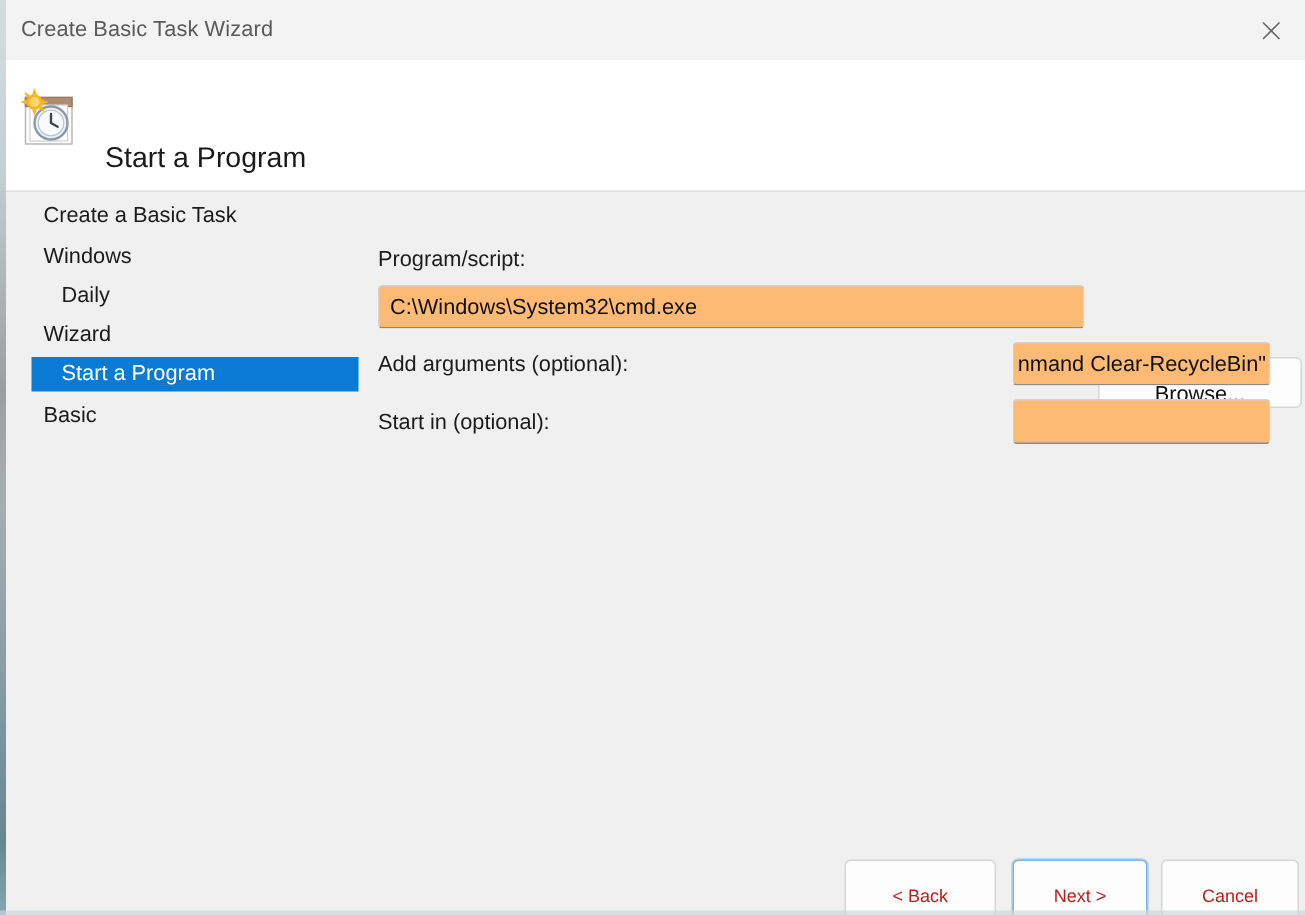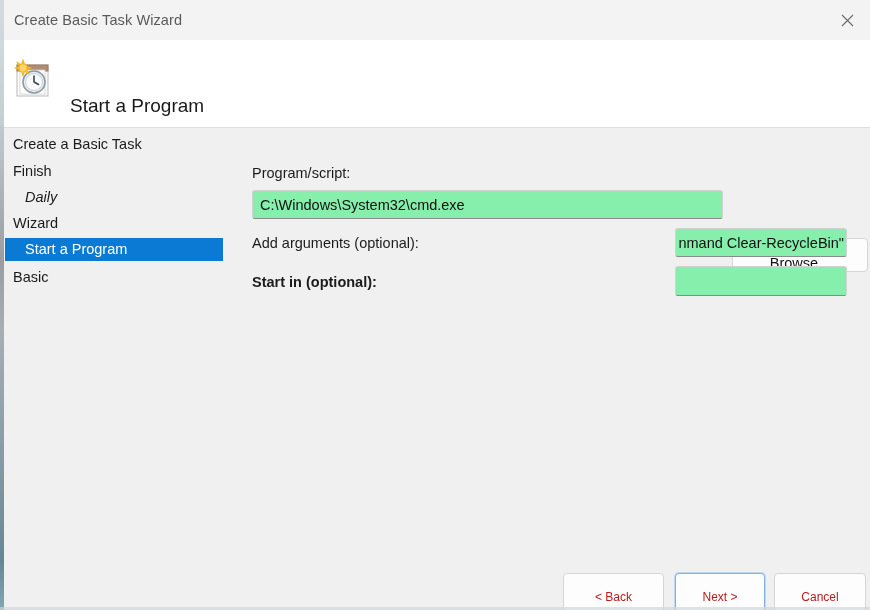--- a/index.html
+++ b/index.html
@@ -102,21 +102,21 @@
     left: 70px;
     top: 55px;
     font-size: 19px;
     color: #1a1a1a;
     white-space: nowrap;
   }
 
   
   .sidebar {
     position: absolute;
-    left: 0;
+    left: 16px;
     top: 128px;
     width: 232px;
     height: 482px;
     background: #f0f0f0;
   }
   .nav-item {
     position: absolute;
     height: 23px;
     line-height: 23px;
     font-size: 14.5px;
@@ -145,21 +145,21 @@
   }
   .field-label {
     position: absolute;
     font-size: 14.5px;
     color: #1b1b1b;
     white-space: nowrap;
   }
   .text-input {
     position: absolute;
     box-sizing: border-box;
-    background: #86efac;
+    background: #fdba74;
     border: 1px solid #d2d2d2;
     border-bottom: 1px solid #8a8a8a;
     border-radius: 3px;
     font-family: "Liberation Sans", sans-serif;
     font-size: 14.5px;
     color: #111111;
     padding: 0 7px;
     outline: none;
     overflow: hidden;
     white-space: nowrap;
@@ -264,40 +264,40 @@
         <path d="M6.2 5.2 L10.2 7.6 L8 9.8 Z"></path>
         <path d="M19.8 18.8 L15.8 16.4 L18 14.2 Z"></path>
       </g>
       <circle cx="13" cy="12" r="3.4" fill="#fcd66b"></circle>
     </svg>
     <div class="header-title">Start a Program</div>
   </div>
 
   <div class="sidebar">
     <div class="nav-item level0" style="top:5px;">Create a Basic Task</div>
-    <div class="nav-item level0" style="top:32px;">Finish</div>
-    <div class="nav-item level1" style="top:58px;font-style:italic;">Daily</div>
+    <div class="nav-item level0" style="top:32px;">Windows</div>
+    <div class="nav-item level1" style="top:58px;">Daily</div>
     <div class="nav-item level0" style="top:84px;">Wizard</div>
     <div class="nav-item selected" style="top:110px;">Start a Program</div>
     <div class="nav-item level0" style="top:138px;">Basic</div>
   </div>
 
   <div class="content">
 
     <div class="field-label" style="left:20px; top:37px;">Program/script:</div>
 
     <div class="text-input" id="program-script-input">C:\Windows\System32\cmd.exe</div>
 
     <button class="dialog-button" id="browse-button">Browse...</button>
 
     <div class="field-label" style="left:20px; top:107px;text-align:center;">Add arguments (optional):</div>
 
     <div class="text-input" id="add-arguments-input">nmand Clear-RecycleBin"</div>
 
-    <div class="field-label" style="left:20px; top:146px;font-weight:bold;">Start in (optional):</div>
+    <div class="field-label" style="left:20px; top:146px;">Start in (optional):</div>
 
     <div class="text-input" id="start-in-input"></div>
   </div>
 
   <button class="dialog-button" id="back-button">&lt; Back</button>
   <button class="dialog-button" id="cancel-button">Cancel</button>
   <button class="dialog-button" id="next-button">Next &gt;</button>
 
   <div class="window-edge-left"></div>
   <div class="window-edge-bottom"></div>

